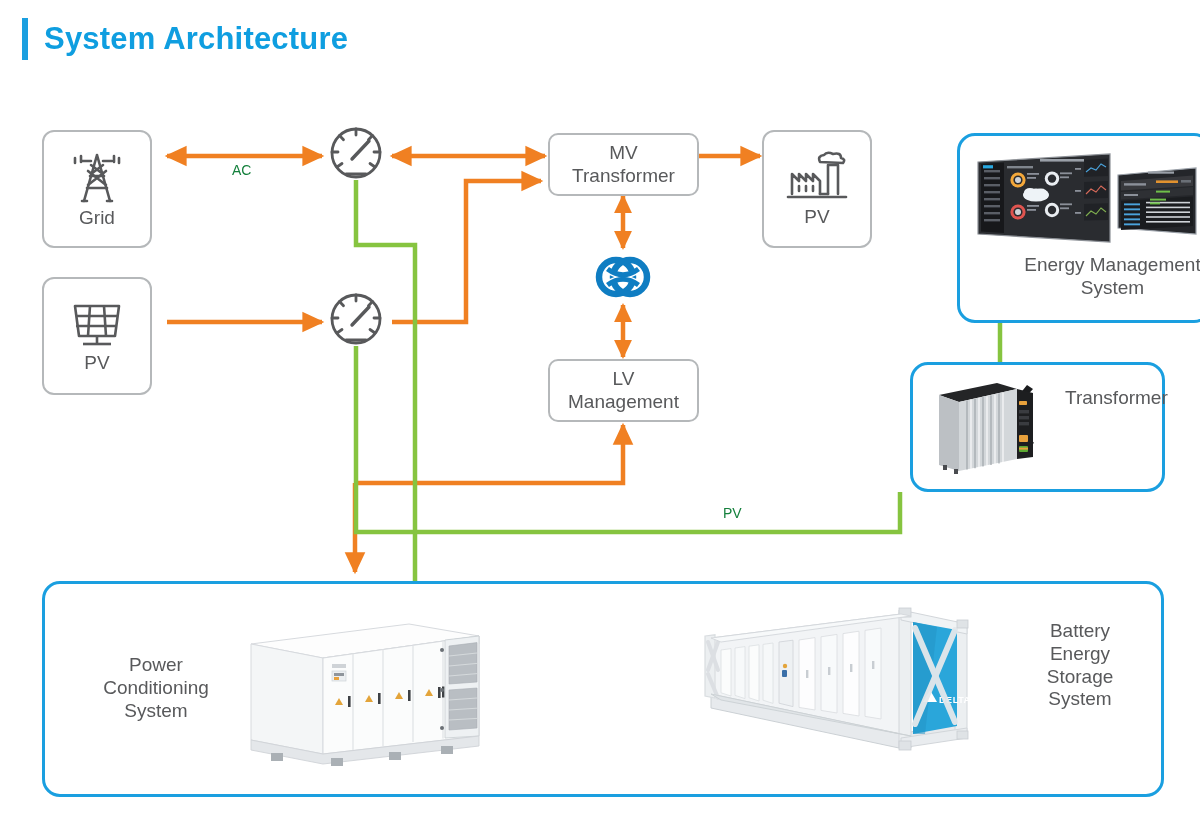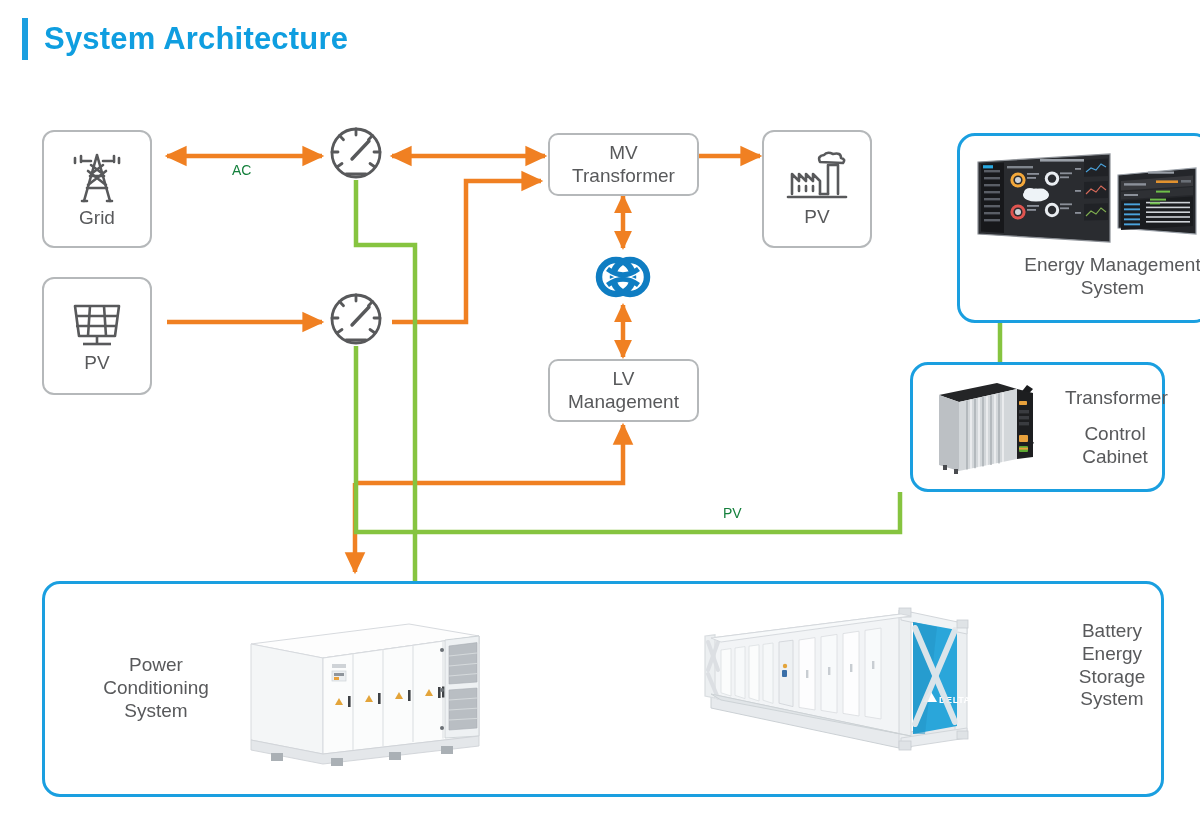--- a/index.html
+++ b/index.html
@@ -413,22 +413,20 @@
         <rect x="96" y="73" width="9" height="6" rx="1" fill="#5aa832"></rect>
         <rect x="96" y="74.6" width="9" height="2" fill="#e8a13c"></rect>
 
         <g fill="#4a4c50">
           <rect x="20" y="92" width="4" height="5"></rect>
           <rect x="31" y="96" width="4" height="5"></rect>
         </g>
       </svg>
     </div>
     <div class="side-label" style="left:152px; top:22px; width:100px;">Transformer</div>
-    <div class="side-label" style="left:152px; top:58px; width:100px;">Control
-Cabinet</div>
   </div>
 
   <div class="conn-label" style="left:232px; top:162px;">AC</div>
   <div class="conn-label" style="left:723px; top:505px;">PV</div>
   <div class="conn-label" style="left:559px; top:653px;">DC</div>
 
   <div class="bluebox" style="left:42px; top:581px; width:1122px; height:216px;">
 
     <div class="side-label" style="left:36px; top:70px; width:150px;">Power
 Conditioning
@@ -567,19 +565,19 @@
             <rect x="282" y="129" width="11" height="8"></rect>
           </g>
         </g>
 
         <polygon points="36,36 226,12 236,14 46,40" fill="#f7f9fa" stroke="#d2d6da" stroke-width="0.9"></polygon>
 
         <polygon points="36,92 226,132 236,134 46,98" fill="#e1e5e8" stroke="#cbd0d4" stroke-width="0.9"></polygon>
       </svg>
     </div>
 
-    <div class="side-label" style="left:992px; top:36px; width:150px;">Battery
+    <div class="side-label" style="left:960px; top:36px; width:150px;">Battery
 Energy
 Storage
 System</div>
   </div>
 
 </div>
 
 </body></html>

